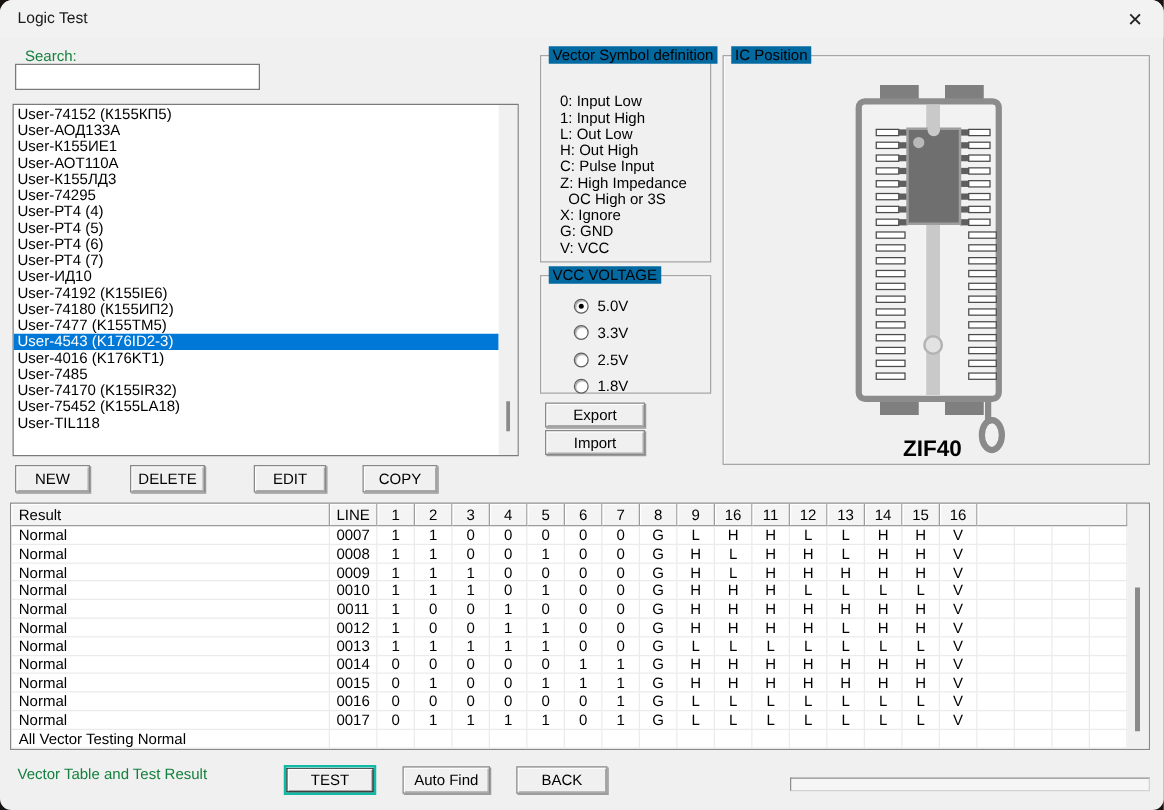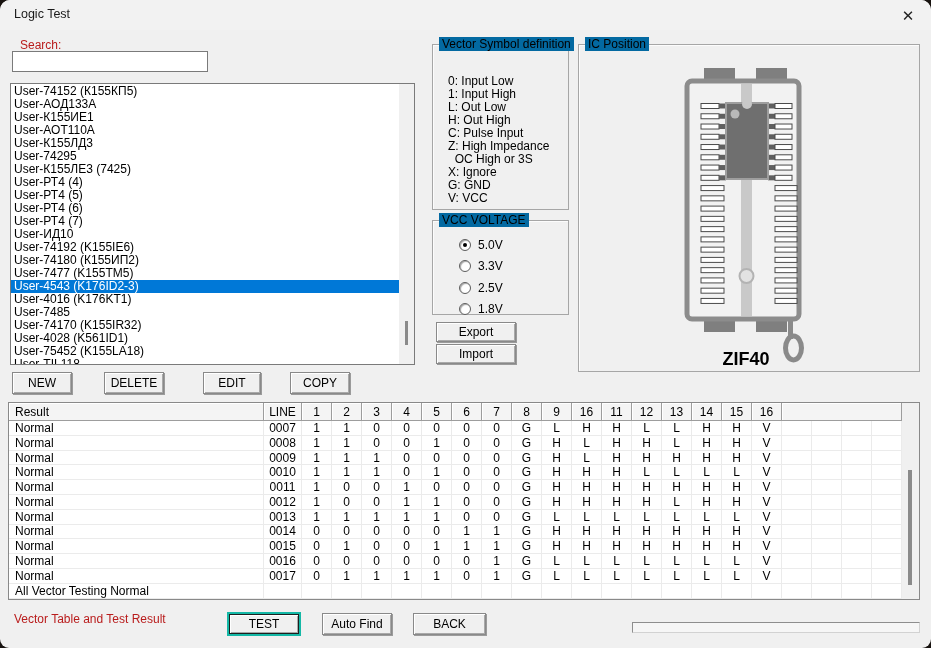--- a/index.html
+++ b/index.html
@@ -3,21 +3,21 @@
 <meta charset="utf-8">
 <style>
   * { margin:0; padding:0; box-sizing:border-box; }
   html,body { width:931px; height:648px; }
   body { background:#181310; font-family:"Liberation Sans","DejaVu Sans",sans-serif; font-size:12px; color:#000; }
   .window { position:absolute; left:0; top:0; width:931px; height:648px; background:#f0f0f0; border-radius:10px 10px 9px 9px; overflow:hidden; }
   .titlebar { position:absolute; left:0; top:0; width:100%; height:30px; background:#f2f2f2; }
   .title-text { position:absolute; left:14px; top:7px; font-size:12.5px; color:#1a1a1a; }
   .close-btn { position:absolute; right:8px; top:3px; width:30px; height:26px; display:flex; align-items:center; justify-content:center; font-size:15px; font-weight:300; color:#222; cursor:default; }
 
-  .lbl { position:absolute; color:#b91c1c; }
+  .lbl { position:absolute; color:#15803d; }
   .textbox { position:absolute; background:#fff; border:1px solid #7a7a7a; font:12px "Liberation Sans","DejaVu Sans",sans-serif; padding:0 4px; outline:none; }
 
   
   .listbox { position:absolute; left:10px; top:83px; width:405px; height:282px; background:#fff; border:1px solid #7a7a7a; overflow:hidden; }
   .list-items { position:absolute; left:0; top:1px; right:15px; overflow:hidden; height:280px; }
   .list-item { height:13px; line-height:13px; padding-left:3px; white-space:nowrap; overflow:hidden; }
   .list-item.selected { background:#0078d7; color:#fff; }
   .vscroll { position:absolute; top:0; right:0; width:15px; height:100%; background:#f0f0f0; }
   .vscroll .thumb { position:absolute; left:6px; width:3px; background:#8a8a8a; }
 
@@ -78,34 +78,32 @@
   <input class="textbox" style="left: 12px; top: 51px; width: 196px; height: 21px;" value="">
 
   <div class="listbox">
     <div class="list-items">
         <div class="list-item">User-74152 (К155КП5)</div>
         <div class="list-item">User-АОД133А</div>
         <div class="list-item">User-К155ИЕ1</div>
         <div class="list-item">User-АОТ110А</div>
         <div class="list-item">User-К155ЛД3</div>
         <div class="list-item">User-74295</div>
-        <div class="list-item">User-К155ЛЕ3 (7425)</div>
         <div class="list-item">User-РТ4 (4)</div>
         <div class="list-item">User-РТ4 (5)</div>
         <div class="list-item">User-РТ4 (6)</div>
         <div class="list-item">User-РТ4 (7)</div>
         <div class="list-item">User-ИД10</div>
         <div class="list-item">User-74192 (K155IE6)</div>
         <div class="list-item">User-74180 (К155ИП2)</div>
         <div class="list-item">User-7477 (K155TM5)</div>
         <div class="list-item selected">User-4543 (K176ID2-3)</div>
         <div class="list-item">User-4016 (K176KT1)</div>
         <div class="list-item">User-7485</div>
         <div class="list-item">User-74170 (K155IR32)</div>
-        <div class="list-item">User-4028 (K561ID1)</div>
         <div class="list-item">User-75452 (K155LA18)</div>
         <div class="list-item">User-TIL118</div>
       </div>
     <div class="vscroll">
       <div class="thumb" style="top:237px; height:24px;"></div>
     </div>
   </div>
 
   <div class="btn" style="left:12px;  top:372px; width:60px; height:22px;">NEW</div>
   <div class="btn" style="left:104px; top:372px; width:60px; height:22px;">DELETE</div>

